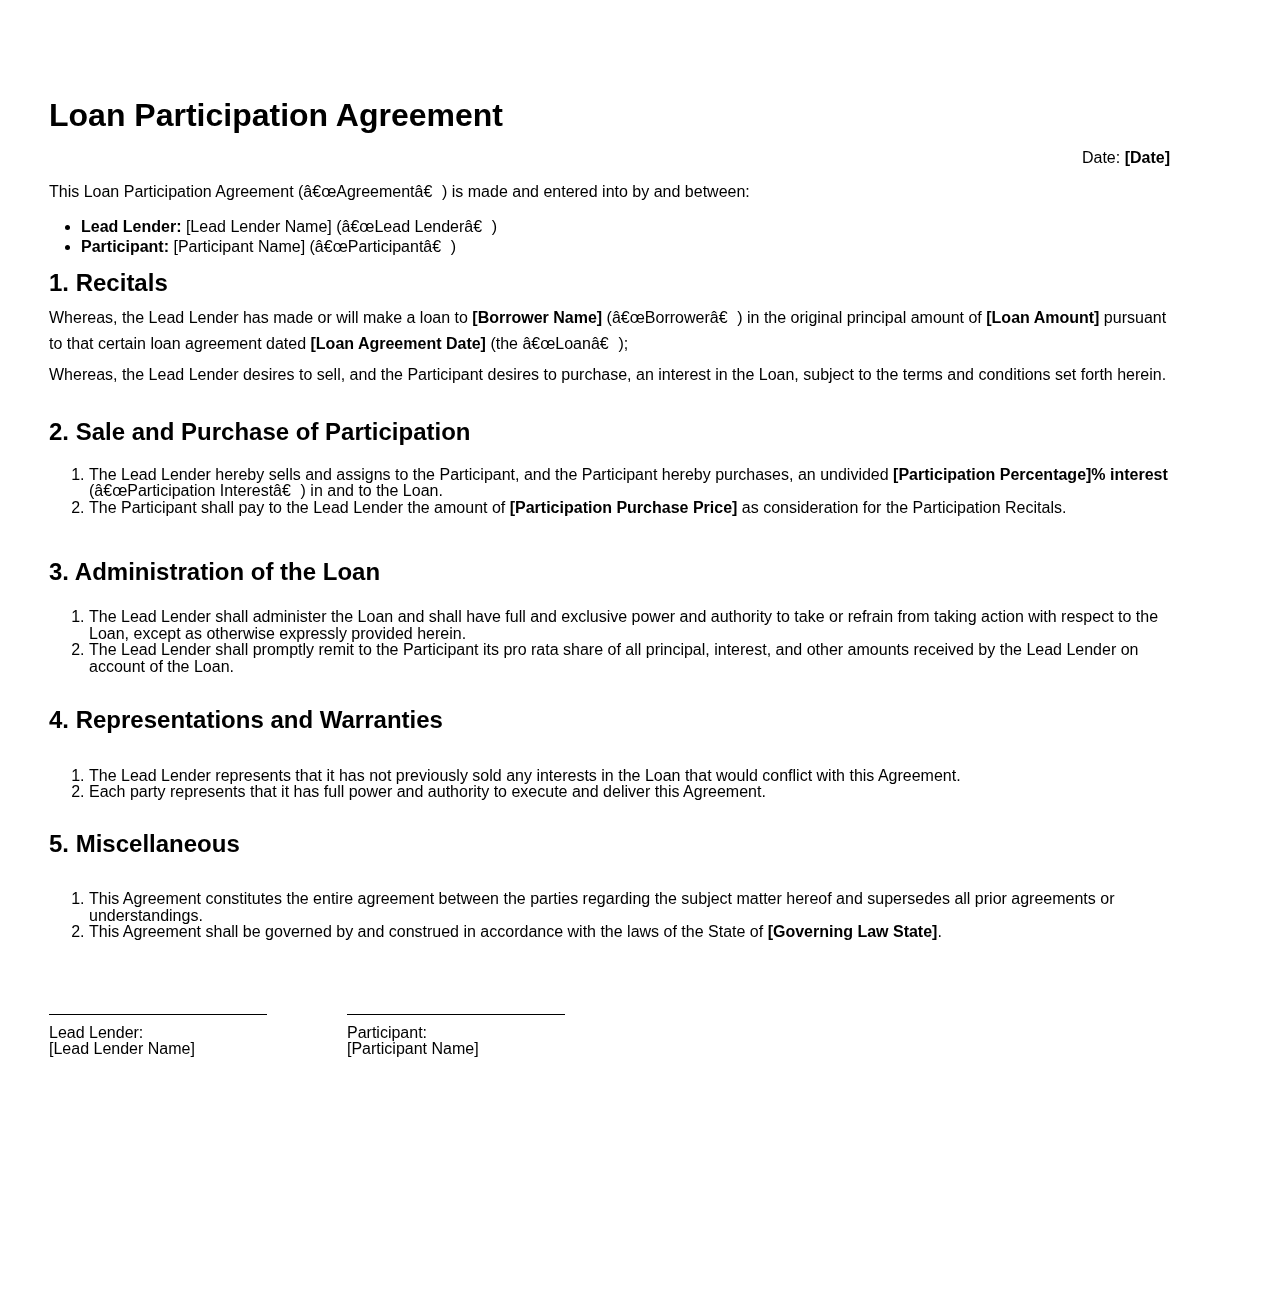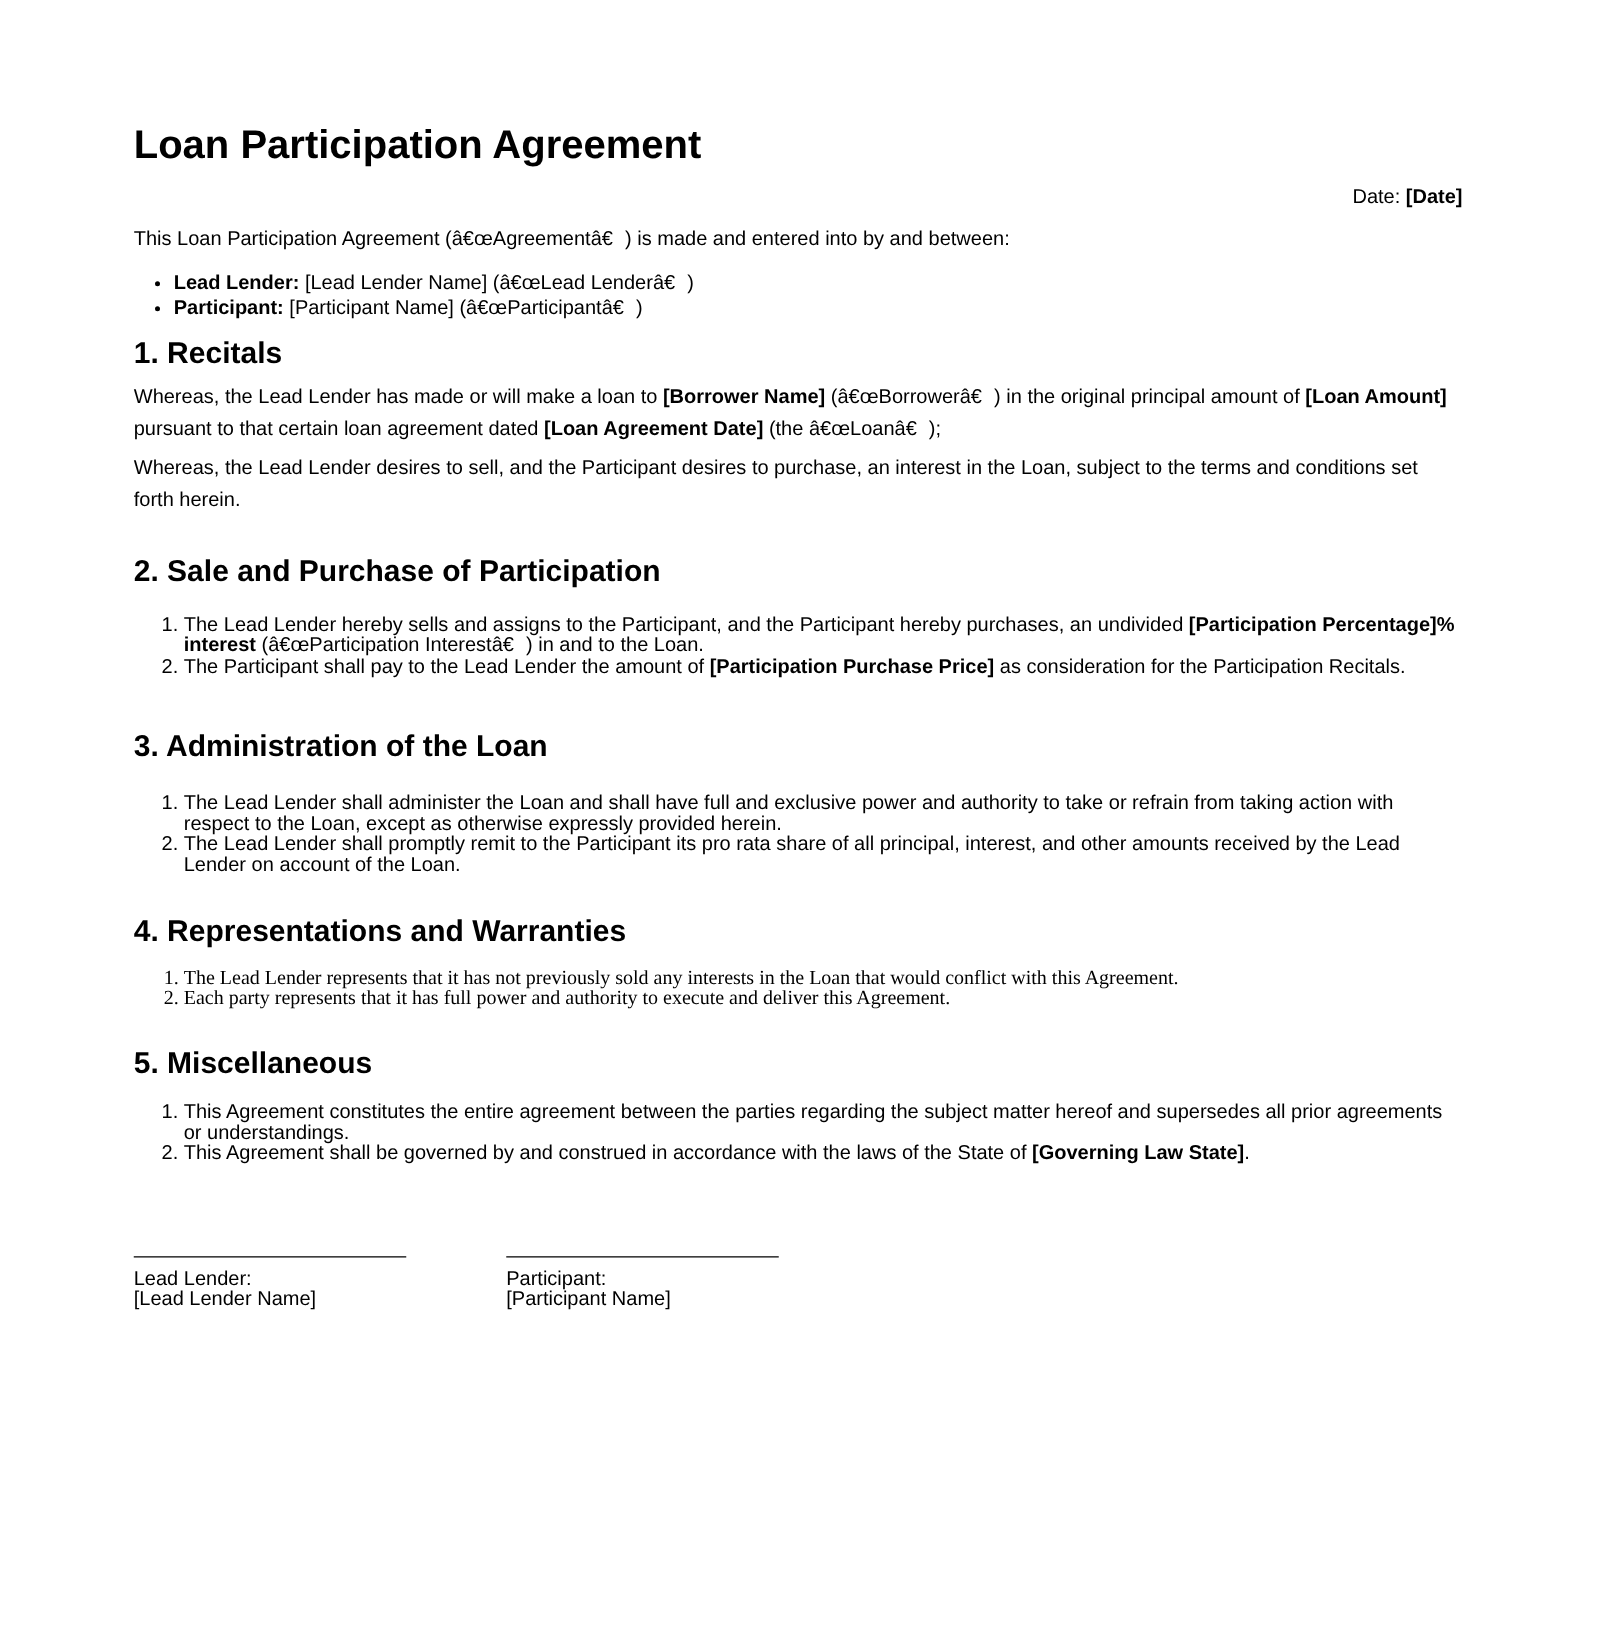--- a/index.html
+++ b/index.html
@@ -7,21 +7,21 @@
     width: 1278px; height: 1300px;
     overflow: hidden;
     font-family: "Liberation Sans", "DejaVu Sans", sans-serif;
     font-size: 16px;
     color: #000000;
     box-sizing: border-box;
   }
   .page {
     box-sizing: border-box;
     width: 1278px; height: 1092px;
-    padding: 97px 108px 0 107px;
+    padding: 97px 108px 0 49px;
   }
   h1 {
     font-size: 32px;
     line-height: 1.15;
     font-weight: bold;
     margin: 0 0 11px 0;
   }
   p { margin: 0; line-height: 26px; }
   .date-line  { margin: 0 0 8px 0; text-align: right; }
   .intro-line { margin: 0 0 5px 0; }
@@ -42,22 +42,22 @@
   .h-s3 { margin-top: 42px; }
   .h-s4 { margin-top: 31px; }
   .h-s5 { margin-top: 29px; }
   .para2 { margin-top: 5px; }
   ol {
     margin: 21px 0 0 0;
     padding-left: 40px;
   }
   ol li { line-height: 16.5px; }
   .ol-s3 { margin-top: 23px; }
-  .ol-s4 { margin-top: 15px; font-family: Liberation Serif, serif; }
-  .ol-s5 { margin-top: 18px; }
+  .ol-s4 { margin-top: 34px; }
+  .ol-s5 { margin-top: 34px; }
   b, strong { font-weight: bold; }
   .sig-row {
     margin-top: 73px;
     display: flex;
   }
   .sig-col { width: 298px; }
   .sig-line {
     width: 218px;
     height: 0;
     border-top: 1px solid #000000;

